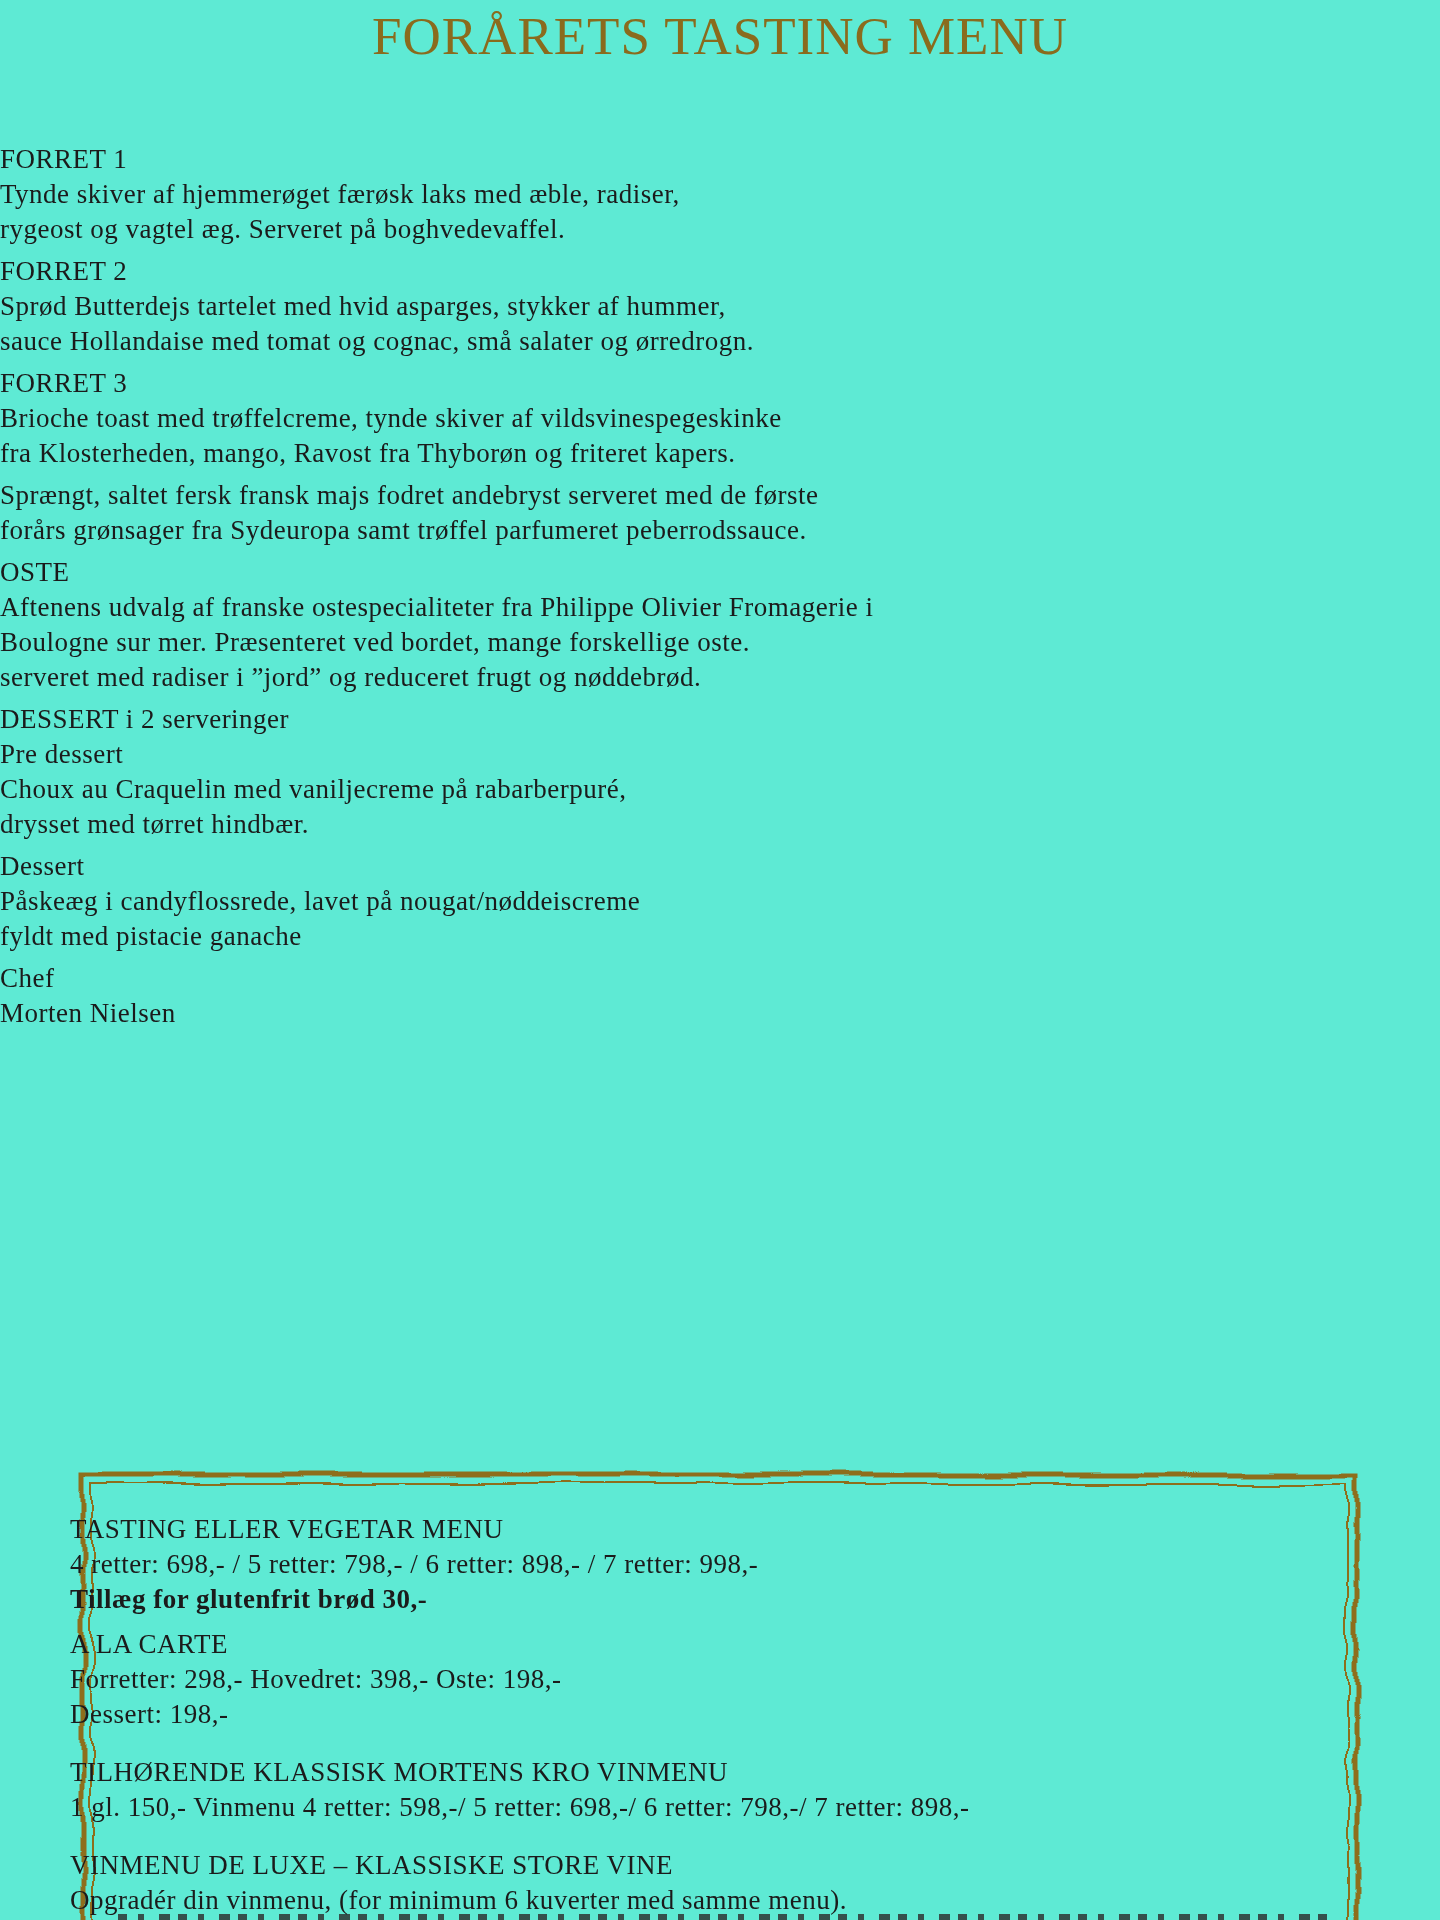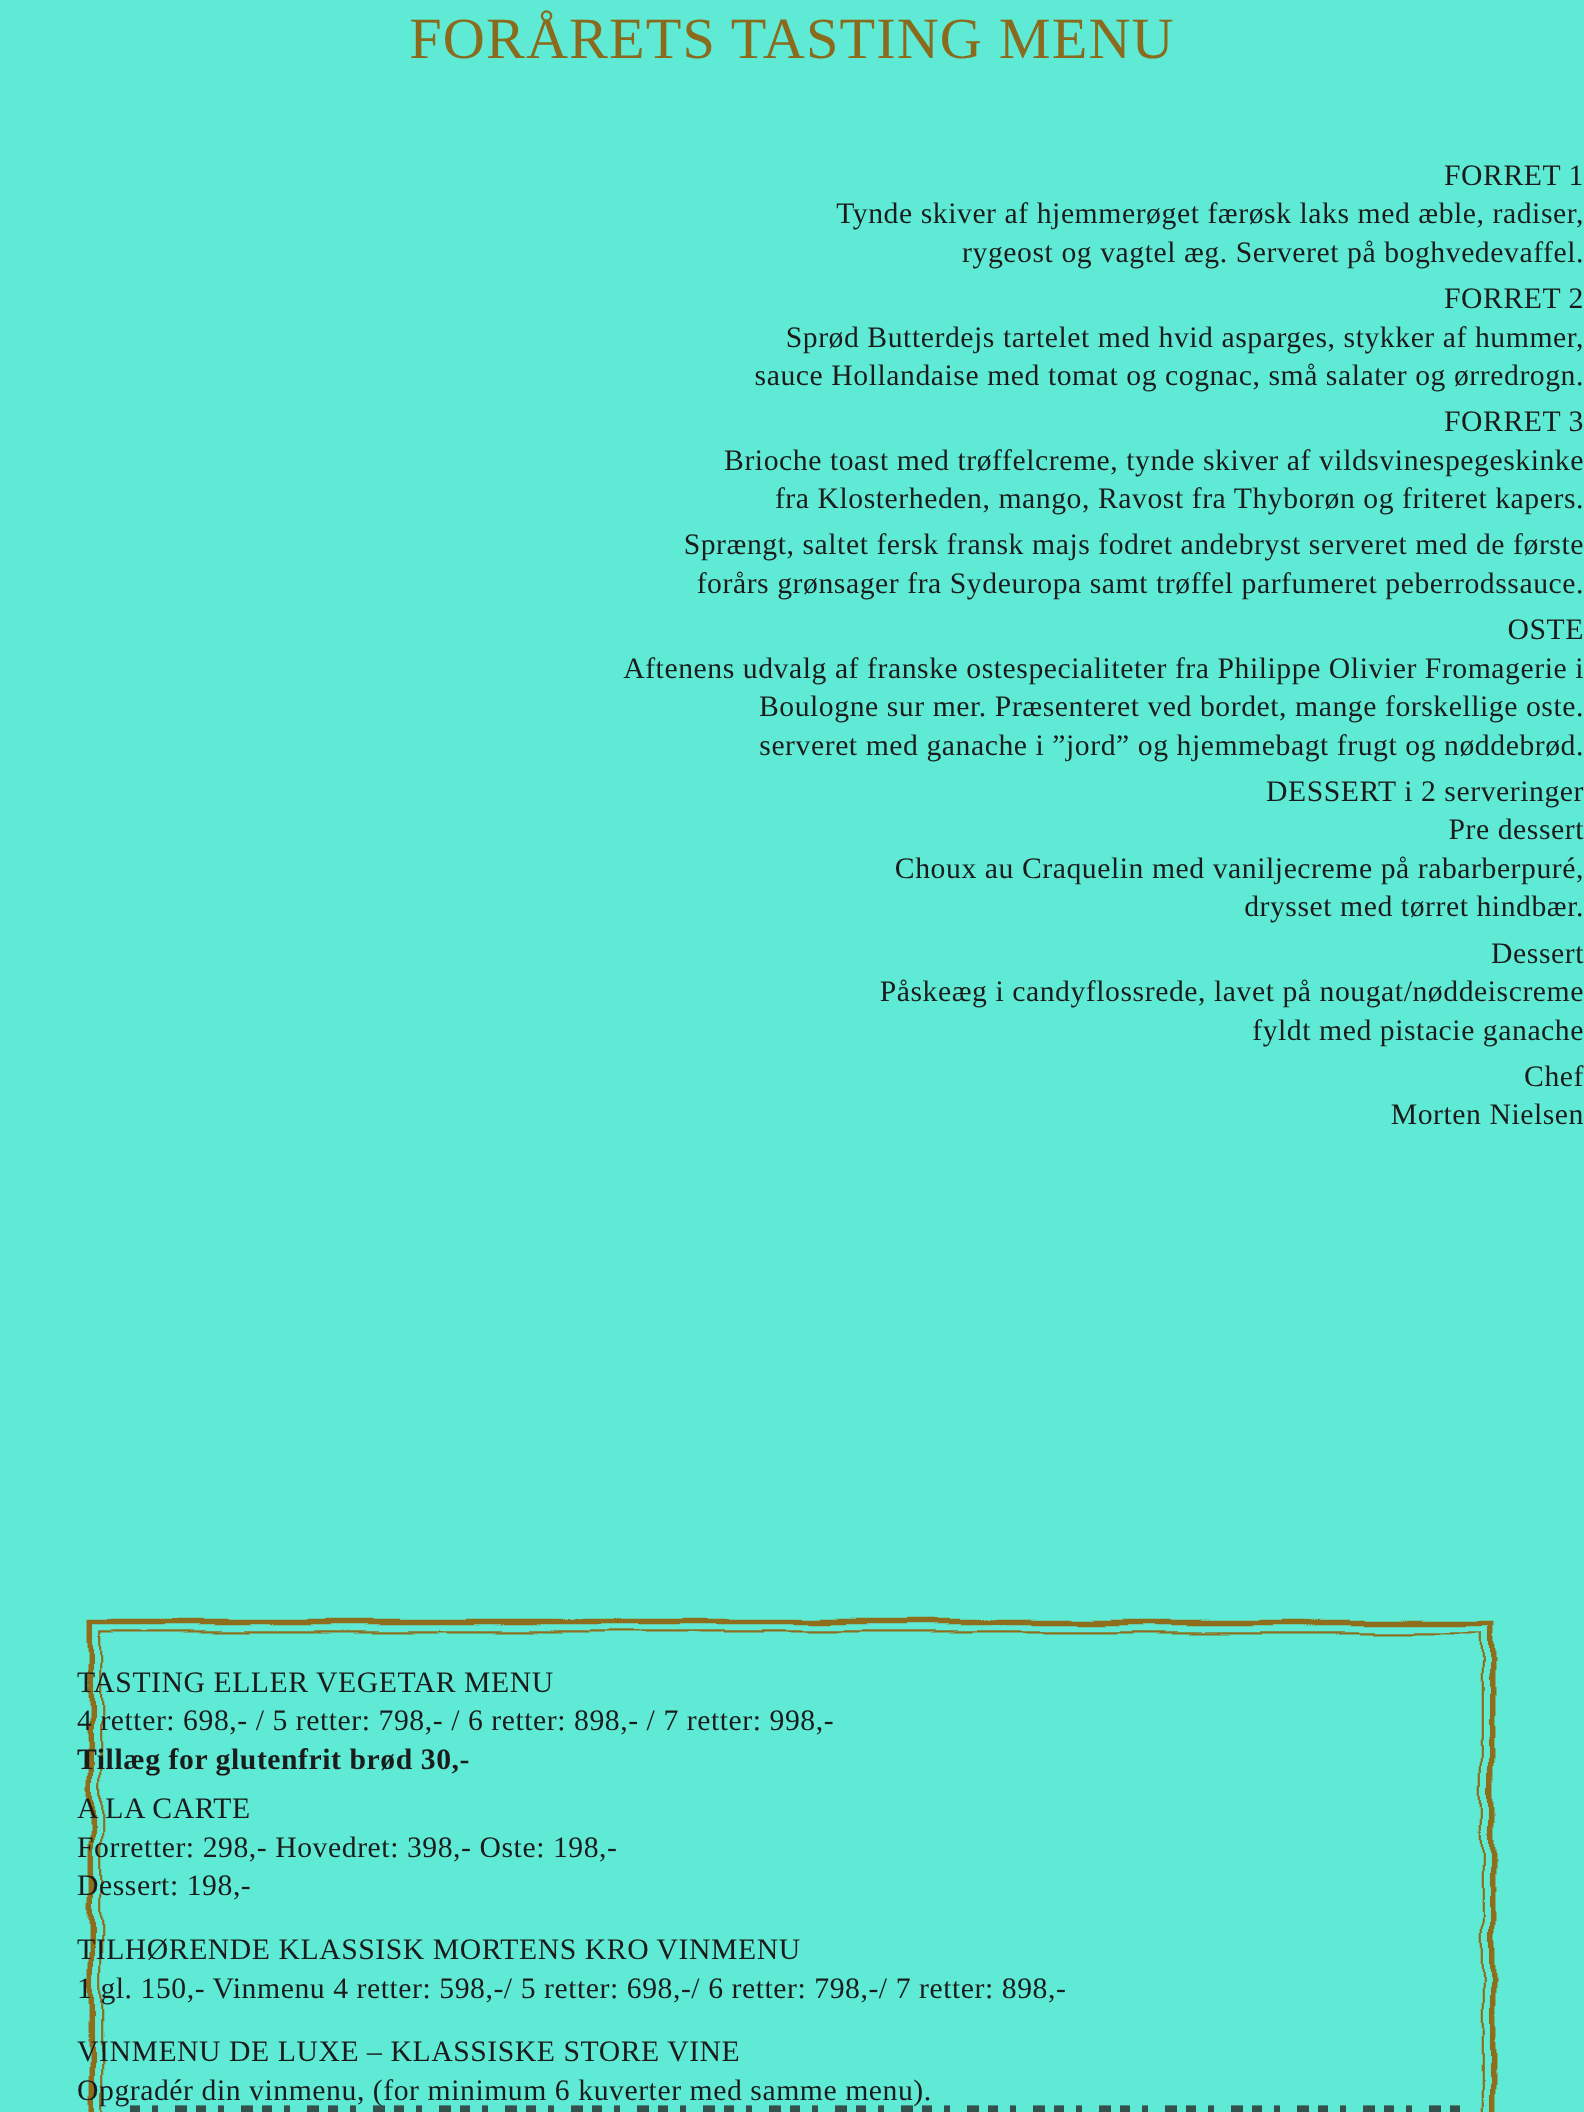--- a/index.html
+++ b/index.html
@@ -18,21 +18,21 @@
     padding-top: 8px;
     text-align: center;
     font-size: 53px;
     line-height: 56px;
     font-weight: normal;
     letter-spacing: 1px;
     color: #8a6b1d;
   }
   .courses {
     margin-top: 78px;
-    text-align: right;
+    text-align: left;
   }
   .course { margin: 0 0 7px 0; }
   .course h2, .course p {
     margin: 0;
     font-size: 27px;
     line-height: 35px;
     font-weight: normal;
     letter-spacing: 0.5px;
   }
   .pricing-box {
@@ -106,21 +106,21 @@
 
     <section class="course">
       <p>Sprængt, saltet fersk fransk majs fodret andebryst serveret med de første</p>
       <p>forårs grønsager fra Sydeuropa samt trøffel parfumeret peberrodssauce.</p>
     </section>
 
     <section class="course">
       <h2>OSTE</h2>
       <p>Aftenens udvalg af franske ostespecialiteter fra Philippe Olivier Fromagerie i</p>
       <p>Boulogne sur mer. Præsenteret ved bordet, mange forskellige oste.</p>
-      <p>serveret med ganache i ”jord” og hjemmebagt frugt og nøddebrød.</p>
+      <p>serveret med radiser i ”jord” og reduceret frugt og nøddebrød.</p>
     </section>
 
     <section class="course">
       <h2>DESSERT i 2 serveringer</h2>
       <p>Pre dessert</p>
       <p>Choux au Craquelin med vaniljecreme på rabarberpuré,</p>
       <p>drysset med tørret hindbær.</p>
     </section>
 
     <section class="course">

